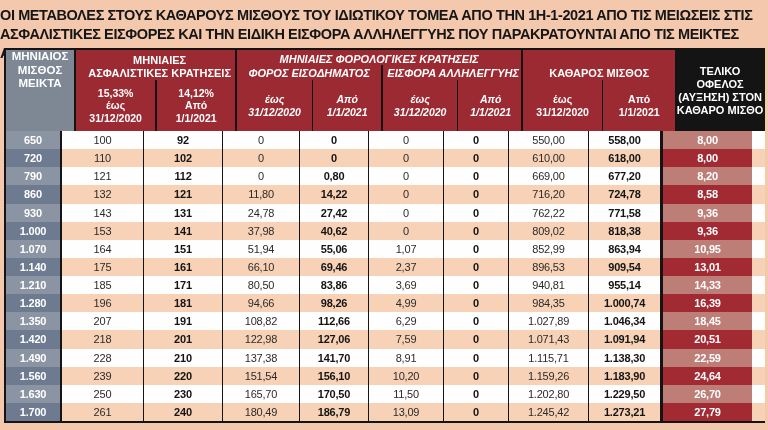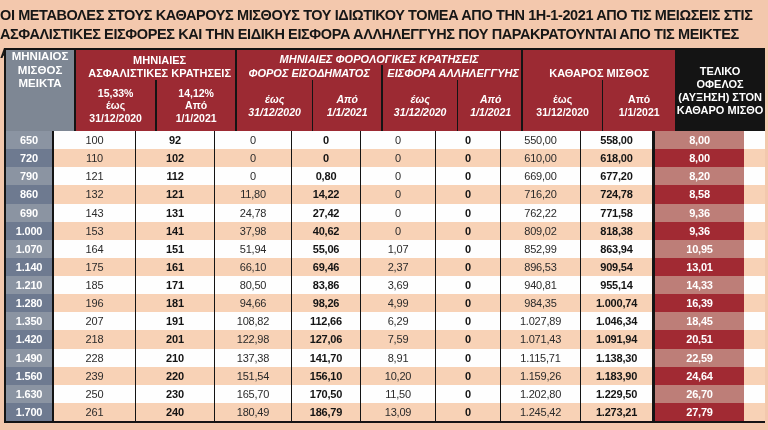--- a/index.html
+++ b/index.html
@@ -70,21 +70,21 @@
   
   .tbody { width:759px; }
   .trow { display:flex; height:18.13px; background:#fefefe; }
   .trow.alt { background:#f8d2b6; }
   .cell {
     display:flex; justify-content:center; align-items:center;
     font-size:11px; color:#2b2b2b;
     border-right:1.6px solid #141414;
     letter-spacing:-0.2px;
   }
-  .c0 { width:48px; background:#8b94a2; color:#fff; font-weight:bold; border-right:2px solid #141414; }
+  .c0 { width:56px; background:#8b94a2; color:#fff; font-weight:bold; border-right:2px solid #141414; }
   .trow.alt .c0 { background:#6e7a90; }
   .c1{width:82px;} .c2{width:79px;} .c3{width:77px;} .c4{width:69px;}
   .c5{width:75px;} .c6{width:65px;} .c7{width:80px;} .c8{width:72px;}
   .c2,.c4,.c6,.c8 { font-weight:bold; color:#141414; }
   .c9 {
     width:91px; background:#bd7e78; color:#fff; font-weight:bold;
     border-left:2.5px solid #141414; border-right:none;
   }
   .trow.alt .c9 { background:#a12a33; }
 </style>
@@ -222,21 +222,21 @@
         <div class="cell c2">121</div>
         <div class="cell c3">11,80</div>
         <div class="cell c4">14,22</div>
         <div class="cell c5">0</div>
         <div class="cell c6">0</div>
         <div class="cell c7">716,20</div>
         <div class="cell c8">724,78</div>
         <div class="cell c9">8,58</div>
       </div>
       <div class="trow">
-        <div class="cell c0">690</div>
+        <div class="cell c0">930</div>
         <div class="cell c1">143</div>
         <div class="cell c2">131</div>
         <div class="cell c3">24,78</div>
         <div class="cell c4">27,42</div>
         <div class="cell c5">0</div>
         <div class="cell c6">0</div>
         <div class="cell c7">762,22</div>
         <div class="cell c8">771,58</div>
         <div class="cell c9">9,36</div>
       </div>

